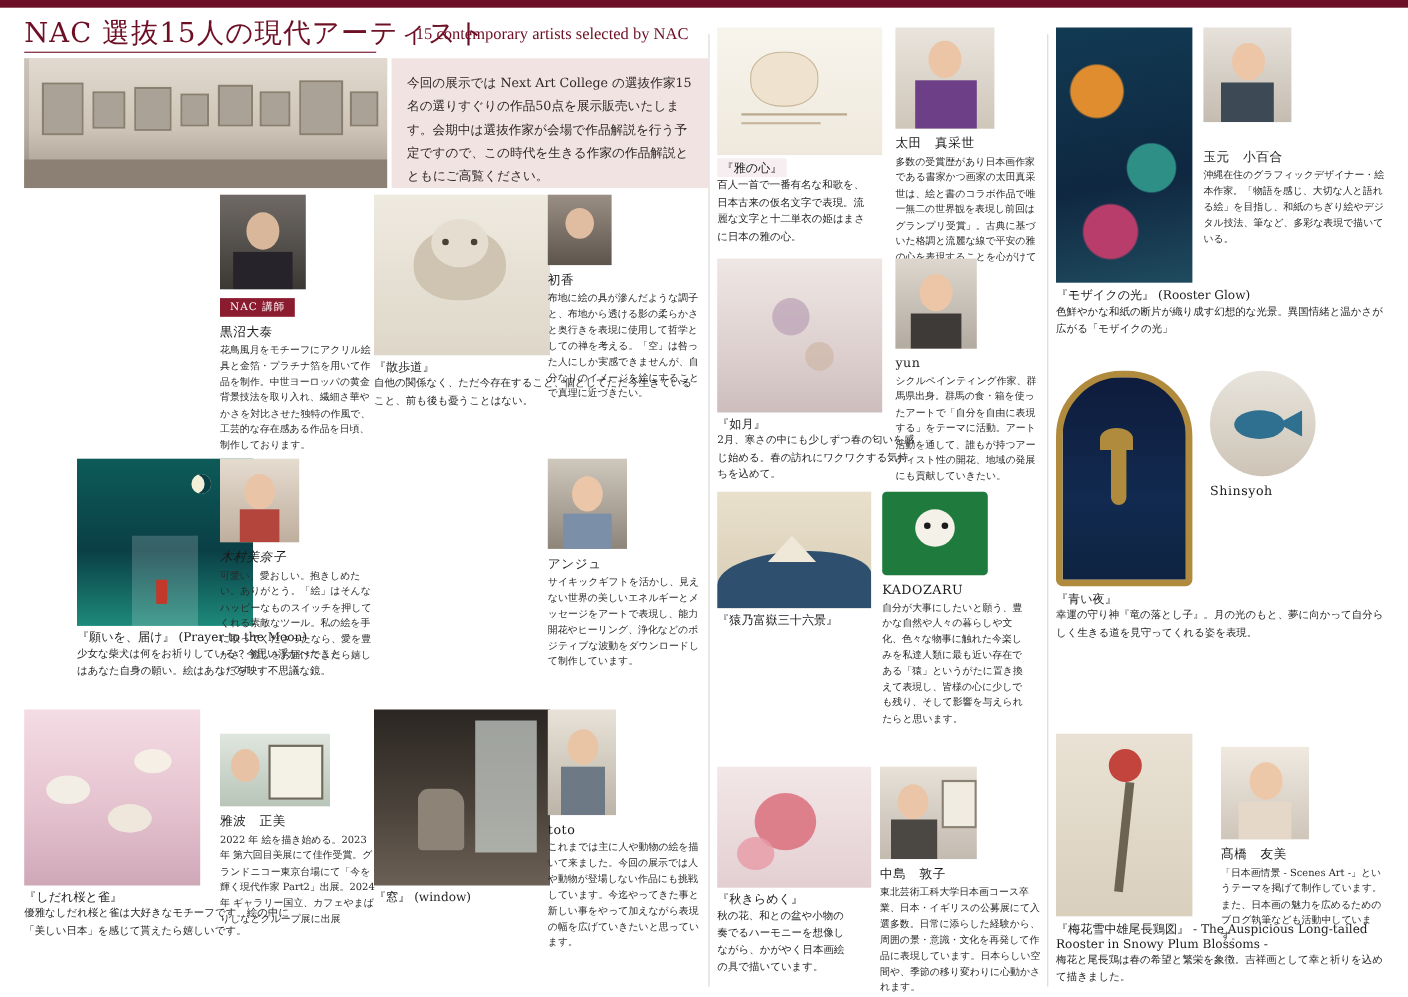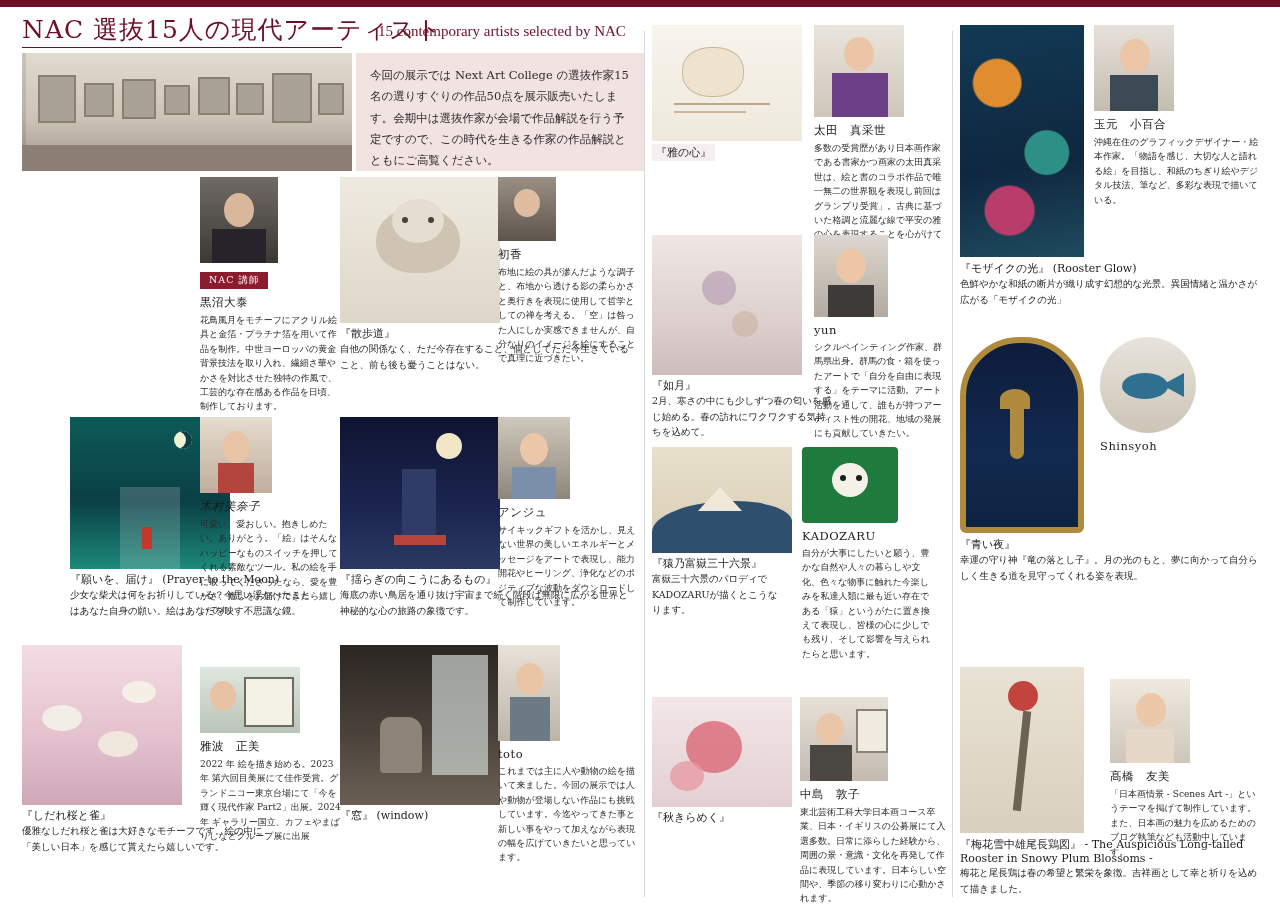--- a/index.html
+++ b/index.html
@@ -162,29 +162,20 @@
     </div>
     <div class="entry" style="left:182px;top:410px;width:150px;">
       <div class="art" style="width:72px;height:76px;background:linear-gradient(180deg,#e5dcd0,#bfae9d);">
         <div class="face" style="left:22px;top:14px;width:28px;height:32px;background:#eac4a6;"></div>
         <div style="position:absolute;left:18px;top:46px;width:36px;height:30px;background:#b4453c;"></div>
       </div>
       <div class="pname" style="margin-top:6px;font-style:italic;">木村美奈子</div>
       <div class="pbio" style="width:140px;margin-top:3px;">可愛い、愛おしい。抱きしめたい。ありがとう。「絵」はそんなハッピーなものスイッチを押してくれる素敵なツール。私の絵を手に取ってくださったなら、愛を豊かさ、癒しをお届けできたら嬉しいです。</div>
     </div>
 
-    <div class="entry" style="left:322px;top:410px;width:300px;">
-      <div class="art" style="width:160px;height:152px;background:linear-gradient(180deg,#0f1430,#1b2550 60%,#2b3a63 100%);">
-        <div style="position:absolute;left:96px;top:16px;width:26px;height:26px;border-radius:50%;background:#f1e7c6;"></div>
-        <div style="position:absolute;left:62px;top:52px;width:34px;height:66px;background:#2f3c68;"></div>
-        <div style="position:absolute;left:54px;top:118px;width:52px;height:10px;background:#b8453c;"></div>
-      </div>
-      <div class="wtitle">『揺らぎの向こうにあるもの』</div>
-      <div class="wdesc" style="width:290px;">海底の赤い鳥居を通り抜け宇宙まで続く階段は無限に広がる世界と神秘的な心の旅路の象徴です。</div>
-    </div>
     <div class="entry" style="left:480px;top:410px;width:150px;">
       <div class="art" style="width:72px;height:82px;background:linear-gradient(180deg,#cfc8bd,#8e857a);">
         <div class="face" style="left:22px;top:16px;width:28px;height:32px;background:#ecc6a8;"></div>
         <div style="position:absolute;left:14px;top:50px;width:44px;height:32px;background:#7b8fa8;"></div>
       </div>
       <div class="pname" style="margin-top:6px;">アンジュ</div>
       <div class="pbio" style="width:144px;margin-top:3px;">サイキックギフトを活かし、見えない世界の美しいエネルギーとメッセージをアートで表現し、能力開花やヒーリング、浄化などのポジティブな波動をダウンロードして制作しています。</div>
     </div>
 
     <div class="entry" style="left:4px;top:638px;width:290px;">
@@ -225,20 +216,21 @@
 
   <div class="col col-mid">
 
     <div class="entry" style="left:0;top:18px;width:300px;">
       <div class="art" style="width:150px;height:116px;background:linear-gradient(180deg,#f7f4ec,#efe9dd);">
         <div style="position:absolute;left:30px;top:22px;width:60px;height:48px;border-radius:45%;background:#efe2cf;border:1px solid #c9b79b;"></div>
         <div style="position:absolute;left:22px;top:78px;width:96px;height:2px;background:#b9a88d;"></div>
         <div style="position:absolute;left:22px;top:86px;width:72px;height:2px;background:#c7b79d;"></div>
       </div>
       <div class="wtitle" style="background:#f6eef1;display:inline-block;padding:1px 4px;">『雅の心』</div>
+      <div class="wdesc" style="width:140px;">百人一首で一番有名な和歌を、日本古来の仮名文字で表現。流麗な文字と十二単衣の姫はまさに日本の雅の心。</div>
     </div>
     <div class="entry" style="left:162px;top:18px;width:140px;">
       <div class="art" style="width:90px;height:92px;background:linear-gradient(180deg,#e9e4dc,#cfc6ba);">
         <div class="face" style="left:30px;top:12px;width:30px;height:34px;background:#ecc5a6;"></div>
         <div style="position:absolute;left:18px;top:48px;width:56px;height:44px;background:#6c3f86;"></div>
       </div>
       <div class="pname" style="margin-top:6px;">太田　真采世</div>
       <div class="pbio" style="width:134px;margin-top:3px;">多数の受賞歴があり日本画作家である書家かつ画家の太田真采世は、絵と書のコラボ作品で唯一無二の世界観を表現し前回はグランプリ受賞」。古典に基づいた格調と流麗な線で平安の雅の心を表現することを心がけている。</div>
     </div>
 
@@ -260,38 +252,38 @@
     </div>
 
     <div class="entry" style="left:0;top:440px;width:300px;">
       <div class="art" style="width:140px;height:106px;background:linear-gradient(180deg,#e9e0cc,#d7ccb4);">
         <div style="position:absolute;left:0;bottom:0;width:140px;height:52px;background:#2f4f6e;
           border-radius:60% 40% 0 0;"></div>
         <div style="position:absolute;left:46px;top:40px;width:44px;height:24px;background:#efe8d8;
           clip-path:polygon(50% 0,100% 100%,0 100%);"></div>
       </div>
       <div class="wtitle">『猿乃富嶽三十六景』</div>
-      <div class="wdesc" style="width:128px;">富嶽三十六景のパロディでKADOZARUが描くとこうなります。</div>
     </div>
     <div class="entry" style="left:150px;top:440px;width:150px;">
       <div class="art" style="width:96px;height:76px;background:#1f7a3d;border-radius:4px;">
         <div style="position:absolute;left:30px;top:16px;width:36px;height:34px;border-radius:50%;background:#f4f1e8;"></div>
         <div style="position:absolute;left:38px;top:28px;width:6px;height:6px;border-radius:50%;background:#1b1b1b;"></div>
         <div style="position:absolute;left:54px;top:28px;width:6px;height:6px;border-radius:50%;background:#1b1b1b;"></div>
       </div>
       <div class="pname" style="margin-top:6px;">KADOZARU</div>
       <div class="pbio" style="width:136px;margin-top:3px;">自分が大事にしたいと願う、豊かな自然や人々の暮らしや文化、色々な物事に触れた今楽しみを私達人類に最も近い存在である「猿」というがたに置き換えて表現し、皆様の心に少しでも残り、そして影響を与えられたらと思います。</div>
     </div>
 
     <div class="entry" style="left:0;top:690px;width:300px;">
       <div class="art" style="width:140px;height:110px;background:linear-gradient(180deg,#f3e7e8,#e3cfd2);">
         <div style="position:absolute;left:34px;top:24px;width:56px;height:52px;border-radius:50%;background:#d8606f;opacity:.75;"></div>
         <div style="position:absolute;left:18px;top:64px;width:34px;height:30px;border-radius:50%;background:#e79aa6;opacity:.8;"></div>
       </div>
       <div class="wtitle">『秋きらめく』</div>
+      <div class="wdesc" style="width:120px;">秋の花、和との盆や小物の奏でるハーモニーを想像しながら、かがやく日本画絵の具で描いています。</div>
     </div>
     <div class="entry" style="left:148px;top:690px;width:152px;">
       <div class="art" style="width:88px;height:84px;background:linear-gradient(180deg,#e7e1d8,#c3bab0);">
         <div class="face" style="left:16px;top:16px;width:28px;height:32px;background:#ebc5a7;"></div>
         <div style="position:absolute;left:10px;top:48px;width:42px;height:36px;background:#4b4742;"></div>
         <div style="position:absolute;left:56px;top:12px;width:28px;height:40px;background:#f1ece1;border:2px solid #8a8074;"></div>
       </div>
       <div class="pname" style="margin-top:6px;">中島　敦子</div>
       <div class="pbio" style="width:146px;margin-top:3px;">東北芸術工科大学日本画コース卒業、日本・イギリスの公募展にて入選多数。日常に添らした経験から、周囲の景・意識・文化を再発して作品に表現しています。日本らしい空間や、季節の移り変わりに心動かされます。</div>
     </div>
@@ -307,21 +299,21 @@
           radial-gradient(circle at 40% 80%,#b83d6a 0 12%,rgba(0,0,0,0) 13%),
           linear-gradient(170deg,#123a53,#0f2740 60%,#1f4b5e 100%);"></div>
       <div class="wtitle" style="margin-top:4px;">『モザイクの光』 (Rooster Glow)</div>
       <div class="wdesc" style="width:300px;">色鮮やかな和紙の断片が織り成す幻想的な光景。異国情緒と温かさが広がる「モザイクの光」</div>
     </div>
     <div class="entry" style="left:134px;top:18px;width:174px;">
       <div class="art" style="width:80px;height:86px;background:linear-gradient(180deg,#e6e1da,#c5bcb1);">
         <div class="face" style="left:26px;top:14px;width:30px;height:34px;background:#ecc6a7;"></div>
         <div style="position:absolute;left:16px;top:50px;width:48px;height:36px;background:#3d4a55;"></div>
       </div>
-      <div class="pname" style="margin-top:6px;">玉元　小百合</div>
+      <div class="pname" style="margin-top:24px;">玉元　小百合</div>
       <div class="pbio" style="width:168px;margin-top:3px;">沖縄在住のグラフィックデザイナー・絵本作家。「物語を感じ、大切な人と語れる絵」を目指し、和紙のちぎり絵やデジタル技法、筆など、多彩な表現で描いている。</div>
     </div>
 
     <div class="entry" style="left:0;top:330px;width:308px;">
       <div class="art" style="width:124px;height:196px;background:linear-gradient(180deg,#0e1c3c,#122a50 60%,#0d2340 100%);
             border:6px solid #b08a3d;border-radius:60px 60px 6px 6px;box-sizing:border-box;">
         <div style="position:absolute;left:44px;top:56px;width:14px;height:60px;border-radius:8px;background:#b08a3d;"></div>
         <div style="position:absolute;left:34px;top:46px;width:30px;height:20px;border-radius:50% 50% 0 0;background:#b08a3d;"></div>
       </div>
       <div class="wtitle" style="margin-top:4px;">『青い夜』</div>

